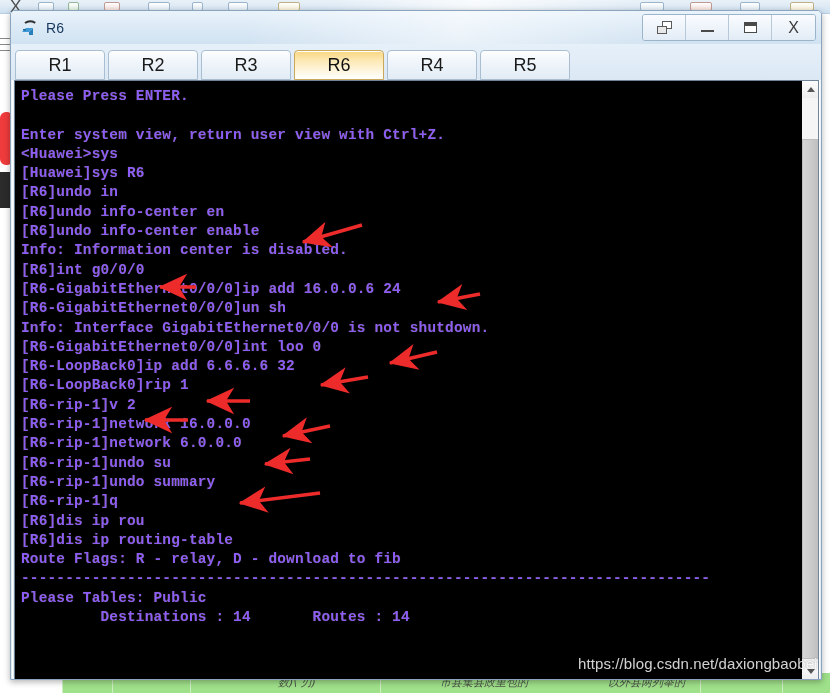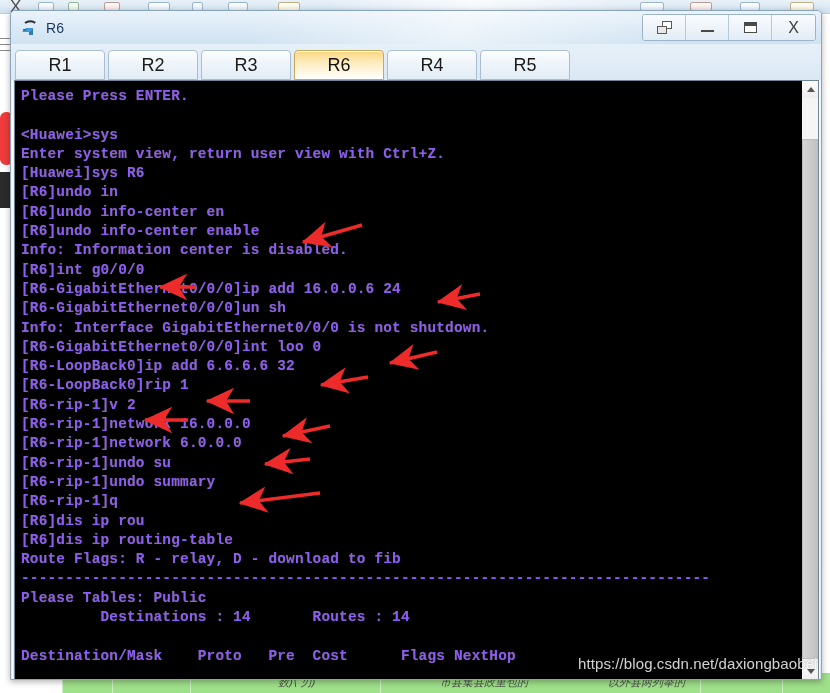--- a/index.html
+++ b/index.html
@@ -335,22 +335,22 @@
       </div>
     <div class="tab">
         <span>R5</span>
       </div>
   </div>
 
   <div class="terminal-wrap">
     <div class="terminal" id="terminal" style="color: rgb(216, 216, 0); background: rgb(0, 0, 0);">
         <div class="line">Please Press ENTER.</div>
         <div class="line blank">&nbsp;</div>
+        <div class="line">Enter system view, return user view with Ctrl+Z.</div>
         <div class="line">&lt;Huawei&gt;sys</div>
-        <div class="line">Enter system view, return user view with Ctrl+Z.</div>
         <div class="line">[Huawei]sys R6</div>
         <div class="line">[R6]undo in</div>
         <div class="line">[R6]undo info-center en</div>
         <div class="line">[R6]undo info-center enable</div>
         <div class="line">Info: Information center is disabled.</div>
         <div class="line">[R6]int g0/0/0</div>
         <div class="line">[R6-GigabitEthernet0/0/0]ip add 16.0.0.6 24</div>
         <div class="line">[R6-GigabitEthernet0/0/0]un sh</div>
         <div class="line">Info: Interface GigabitEthernet0/0/0 is not shutdown.</div>
         <div class="line">[R6-GigabitEthernet0/0/0]int loo 0</div>
@@ -362,21 +362,20 @@
         <div class="line">[R6-rip-1]undo su</div>
         <div class="line">[R6-rip-1]undo summary</div>
         <div class="line">[R6-rip-1]q</div>
         <div class="line">[R6]dis ip rou</div>
         <div class="line">[R6]dis ip routing-table</div>
         <div class="line">Route Flags: R - relay, D - download to fib</div>
         <div class="line">------------------------------------------------------------------------------</div>
         <div class="line">Please Tables: Public</div>
         <div class="line">         Destinations : 14       Routes : 14</div>
         <div class="line blank">&nbsp;</div>
-        <div class="line">Destination/Mask    Proto   Pre  Cost      Flags NextHop</div>
       </div>
 
     <div class="vscroll">
       <div class="vs-btn vs-up">
         <span class="vs-arrow up"></span>
       </div>
       <div class="vs-track-top"></div>
       <div class="vs-thumb"></div>
       <div class="vs-btn vs-down">
         <span class="vs-arrow down"></span>

